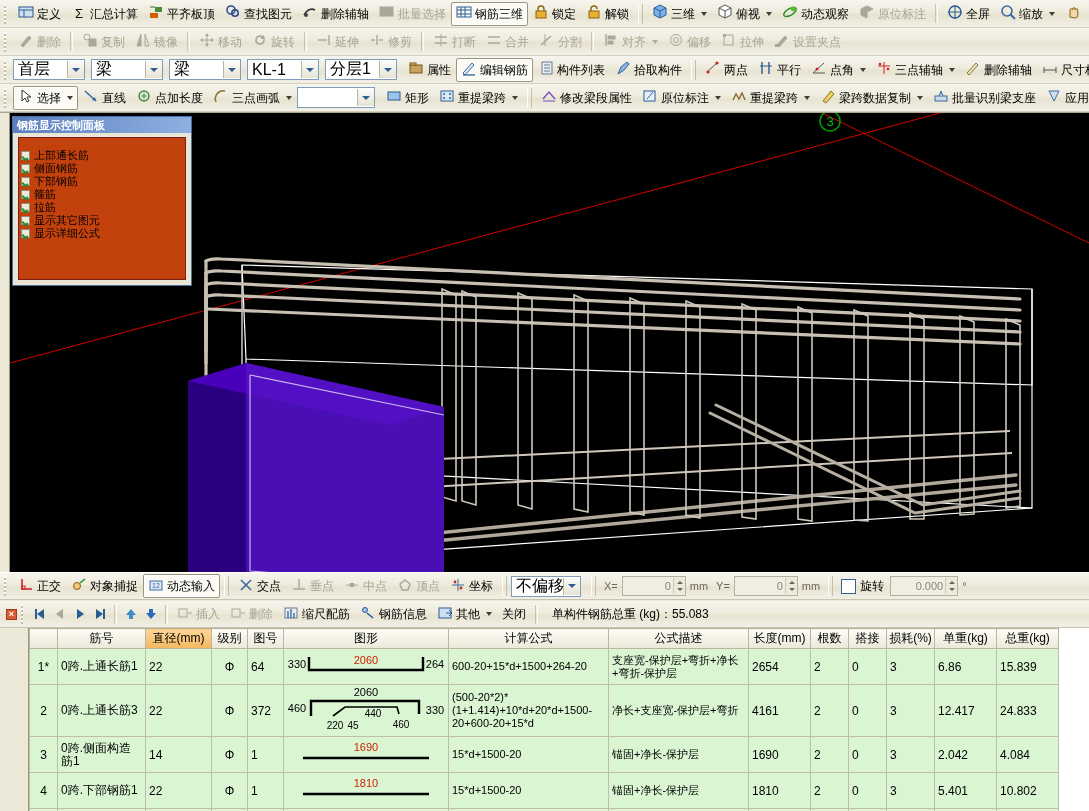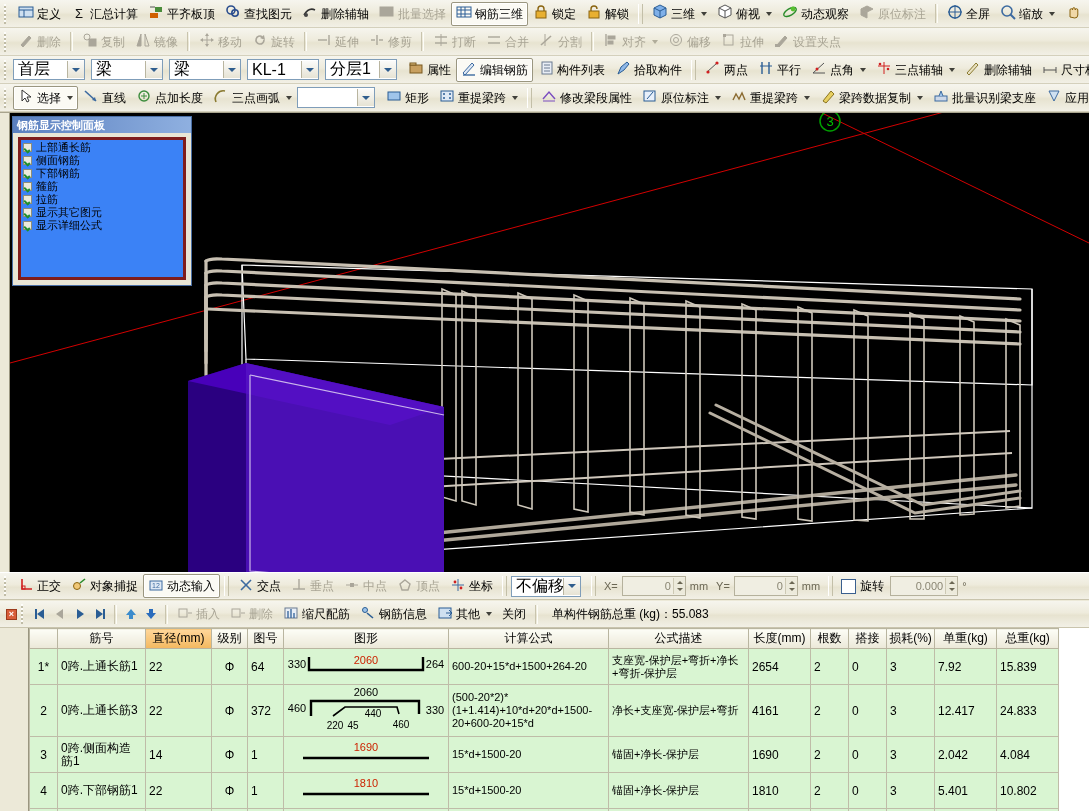--- a/index.html
+++ b/index.html
@@ -67,22 +67,22 @@
        border-right:1px solid #9a9680;box-sizing:border-box;}
 
   
   .rpanel{position:absolute;left:12px;top:116px;width:180px;height:170px;
           background:#e9e6d6;border:1px solid #4a6fa5;box-sizing:border-box;
           box-shadow:1px 1px 2px rgba(0,0,0,.4);}
   .rpanel .title{
     height:16px;line-height:16px;padding:0 4px;font-size:11px;font-weight:bold;color:#fff;
     background:linear-gradient(to right,#5a7fbf,#8fb0e0);
   }
-  .rpanel .body{position:absolute;left:5px;right:5px;top:20px;bottom:5px;background:#3b82f6;
-       border:3px solid #7f1d1d;box-sizing:border-box;padding:1px 2px;}
+  .rpanel .body{position:absolute;left:5px;right:5px;top:20px;bottom:5px;background:#c2410c;
+       border:1px solid #7f1d1d;box-sizing:border-box;padding:11px 2px;}
   .citem{display:flex;align-items:center;gap:4px;height:13px;font-size:11px;line-height:13px;}
   .chk{width:9px;height:9px;border:1px solid #8d8d7a;background:#eceadb;flex:0 0 auto;
        position:relative;box-sizing:border-box;}
   .chk::after{content:"";position:absolute;left:1px;top:3px;width:3px;height:1px;
        border-left:2px solid #1f8f2f;border-bottom:2px solid #1f8f2f;
        transform:rotate(-45deg);width:2px;height:4px;}
 
   
   .statusbar{position:absolute;left:0;top:572px;width:1089px;height:28px;box-sizing:border-box;
      background:linear-gradient(to bottom,#f6f5ee 0%,#eeebdc 45%,#e7e3d0 55%,#f2f0e6 100%);
@@ -943,21 +943,21 @@
                 <text x="79" y="14" fill="#cc2200" font-size="11" text-anchor="middle" font-family="Liberation Sans, sans-serif">2060</text>
                 <text x="148" y="18" fill="#000" font-size="11" text-anchor="middle" font-family="Liberation Sans, sans-serif">264</text>
                 <path d="M22,7 L22,20 L136,20 L136,7" fill="none" stroke="#000" stroke-width="2.4"></path>
               </svg></td>
             <td class="wrap2" style="font-size:11px">600-20+15*d+1500+264-20</td>
             <td class="wrap2" style="font-size:11px">支座宽-保护层+弯折+净长+弯折-保护层</td>
             <td>2654</td>
             <td>2</td>
             <td>0</td>
             <td>3</td>
-            <td>7.92</td>
+            <td>6.86</td>
             <td>15.839</td>
           </tr>
           <tr style="height:48px">
             <td class="num">2</td>
             <td class="wrap2">0跨.上通长筋3</td>
             <td class="">22</td>
             <td style="text-align:center">Φ</td>
             <td>372</td>
             <td class="shape"><svg width="158" height="46" viewBox="0 0 158 46">
                 <text x="79" y="10" fill="#000" font-size="11" text-anchor="middle" font-family="Liberation Sans, sans-serif">2060</text>

